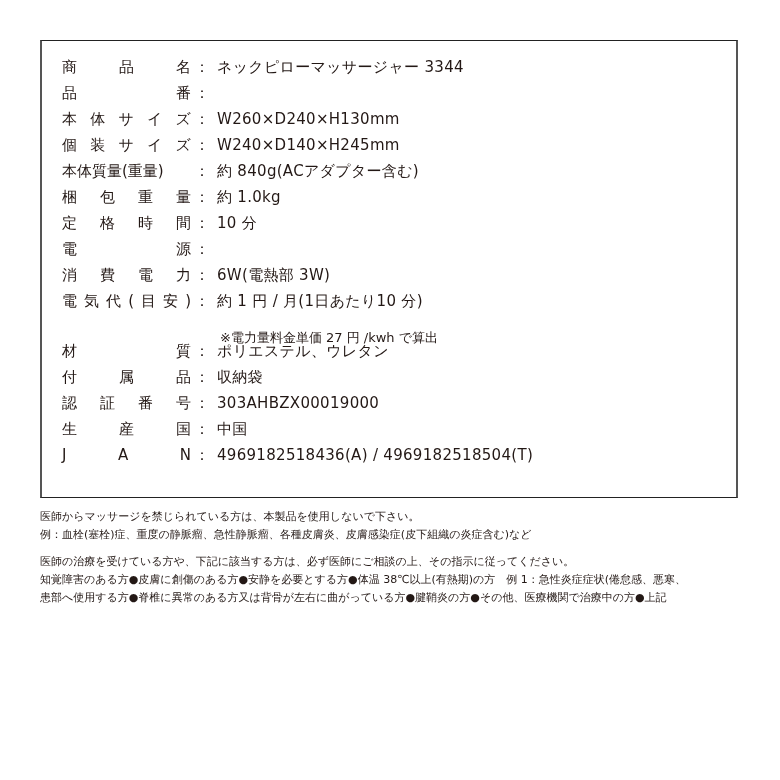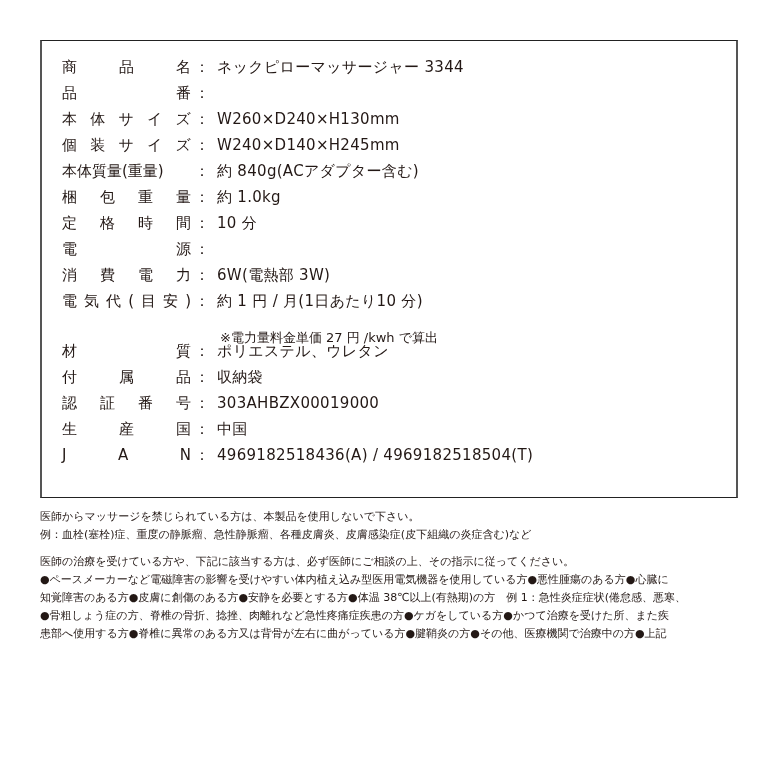--- a/index.html
+++ b/index.html
@@ -171,17 +171,15 @@
       <div class="spec-value">4969182518436(A) / 4969182518504(T)</div>
     </div>
     <div class="spec-note" style="top: 280px; margin-top: 8px;">※電力量料金単価 27 円 /kwh で算出</div>
   </div>
 
 <div class="notes">
   <p>医師からマッサージを禁じられている方は、本製品を使用しないで下さい。</p>
   <p>例：血栓(塞栓)症、重度の静脈瘤、急性静脈瘤、各種皮膚炎、皮膚感染症(皮下組織の炎症含む)など</p>
   <div class="gap"></div>
   <p>医師の治療を受けている方や、下記に該当する方は、必ず医師にご相談の上、その指示に従ってください。</p>
-  <p>●ペースメーカーなど電磁障害の影響を受けやすい体内植え込み型医用電気機器を使用している方●悪性腫瘍のある方●心臓に</p>
   <p>知覚障害のある方●皮膚に創傷のある方●安静を必要とする方●体温 38℃以上(有熱期)の方　例 1：急性炎症症状(倦怠感、悪寒、</p>
-  <p>●骨粗しょう症の方、脊椎の骨折、捻挫、肉離れなど急性疼痛症疾患の方●ケガをしている方●かつて治療を受けた所、また疾</p>
   <p>患部へ使用する方●脊椎に異常のある方又は背骨が左右に曲がっている方●腱鞘炎の方●その他、医療機関で治療中の方●上記</p>
 </div>
 
 </body></html>

